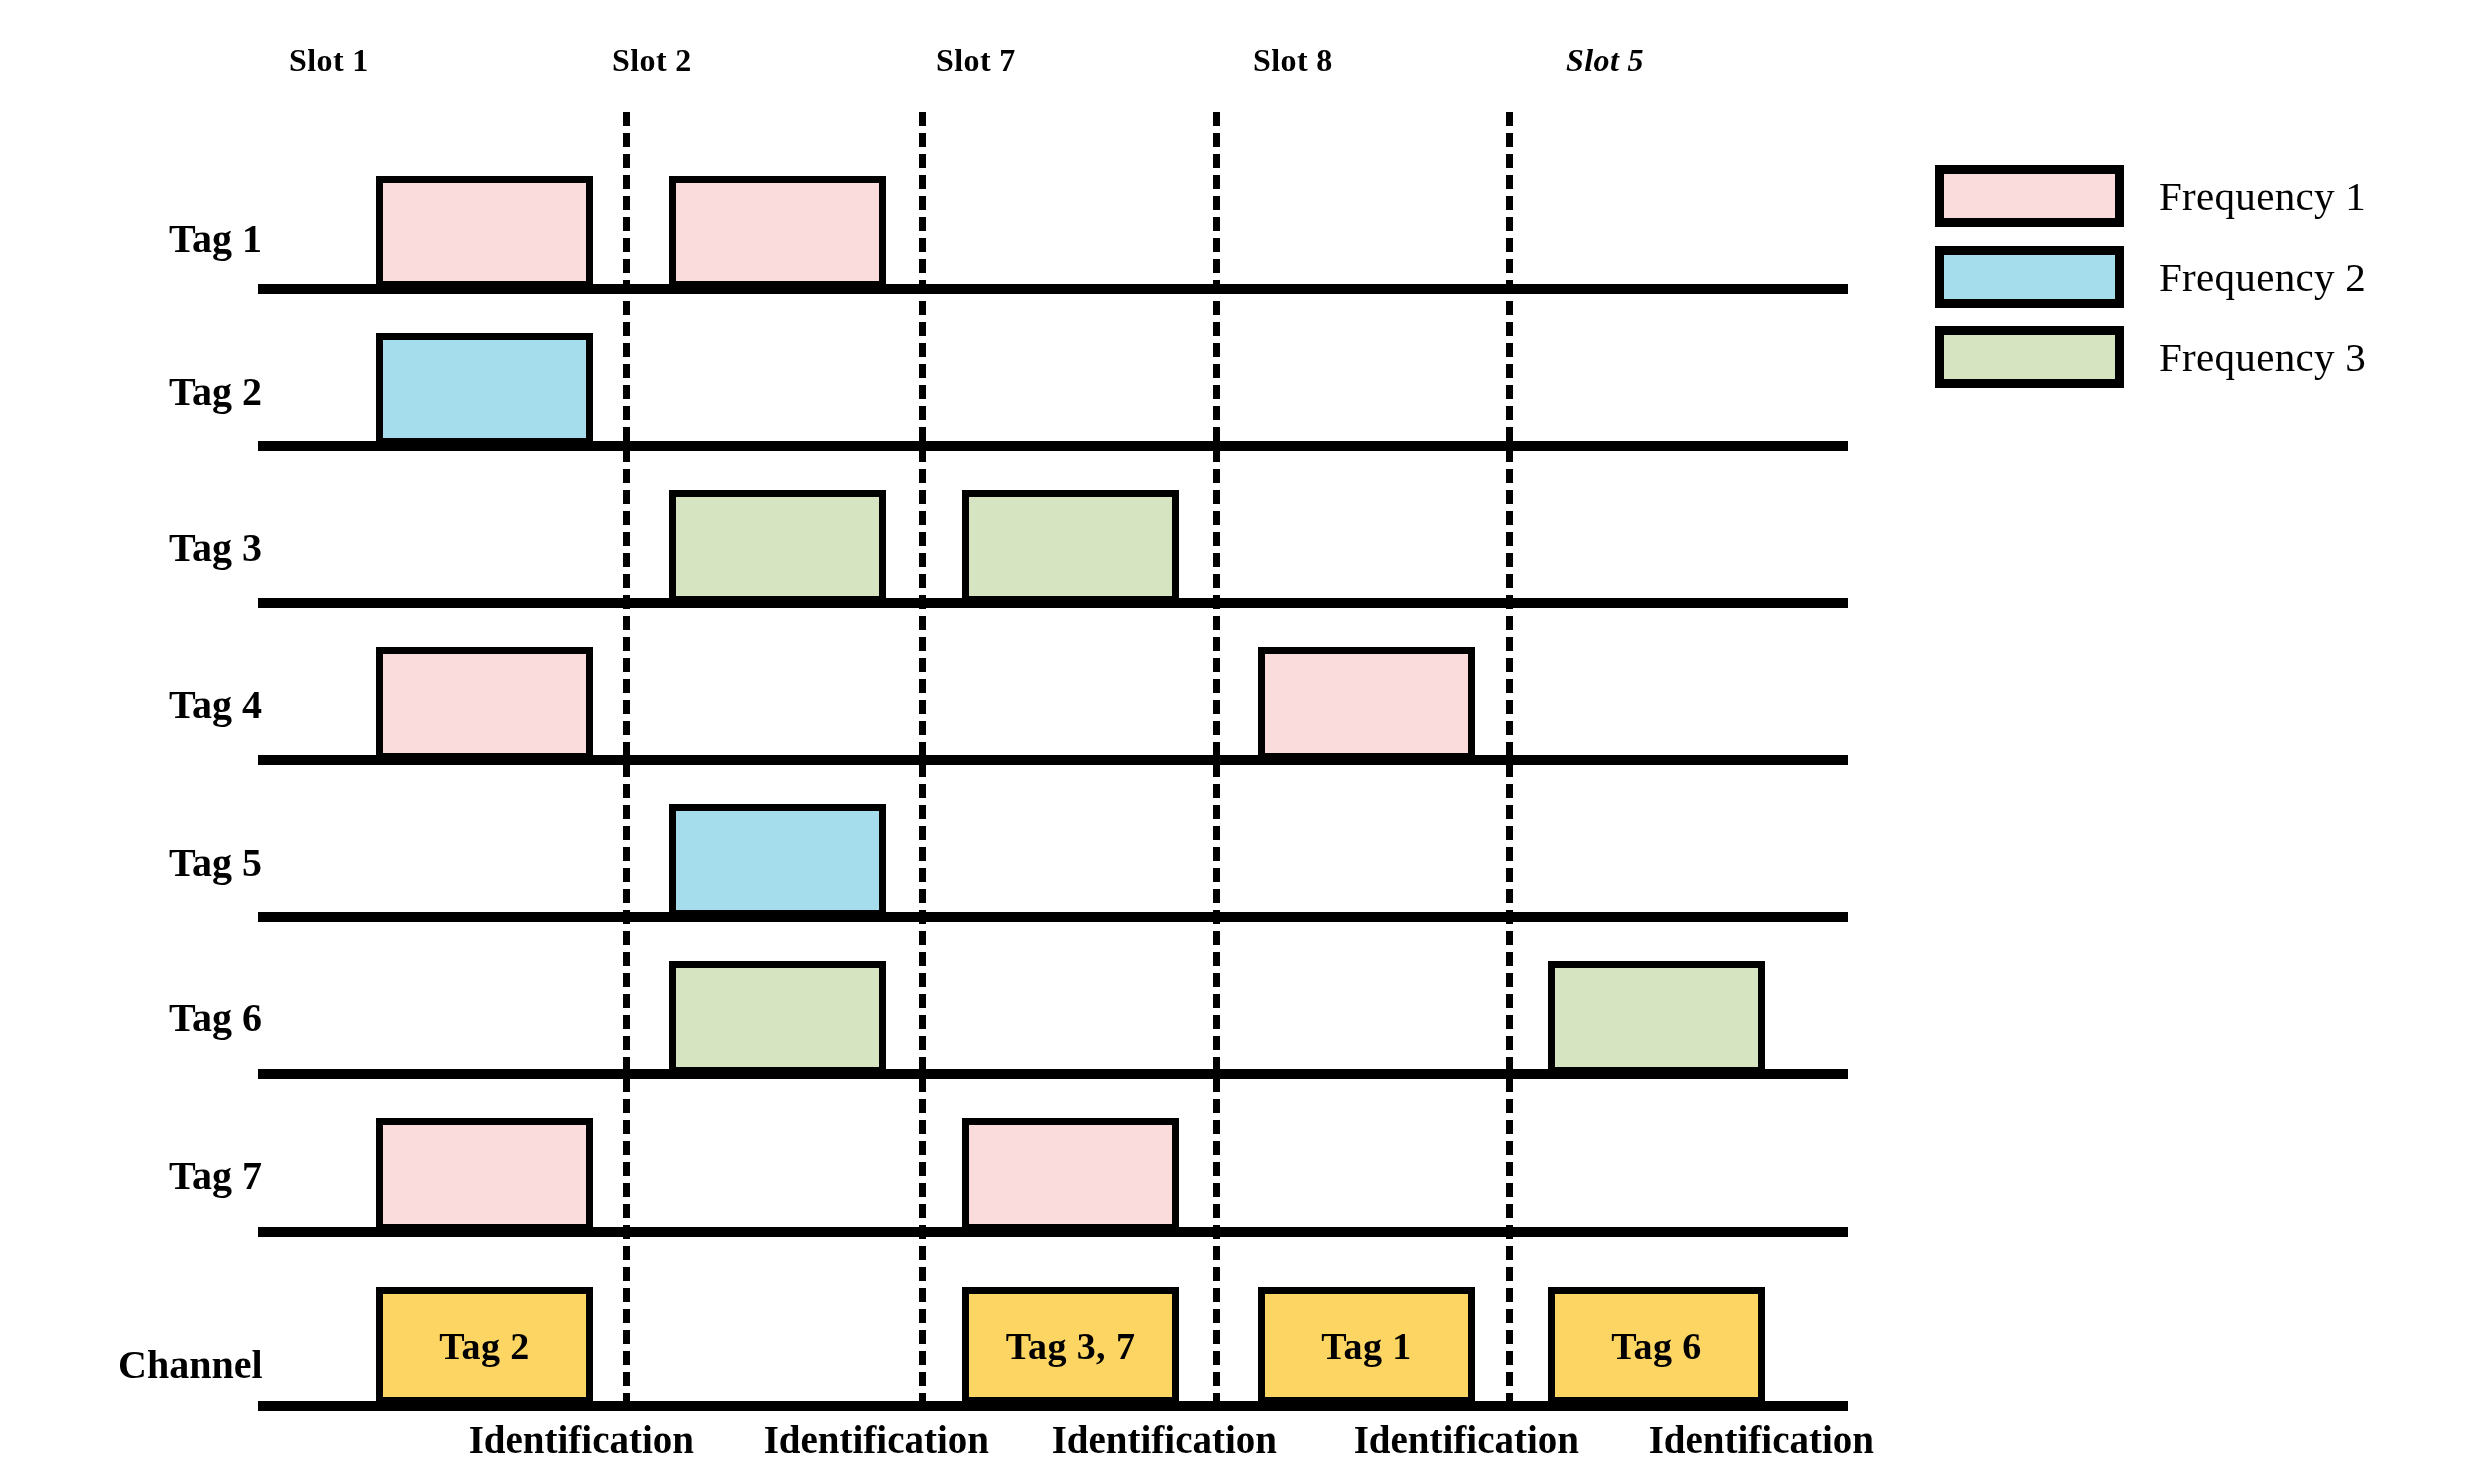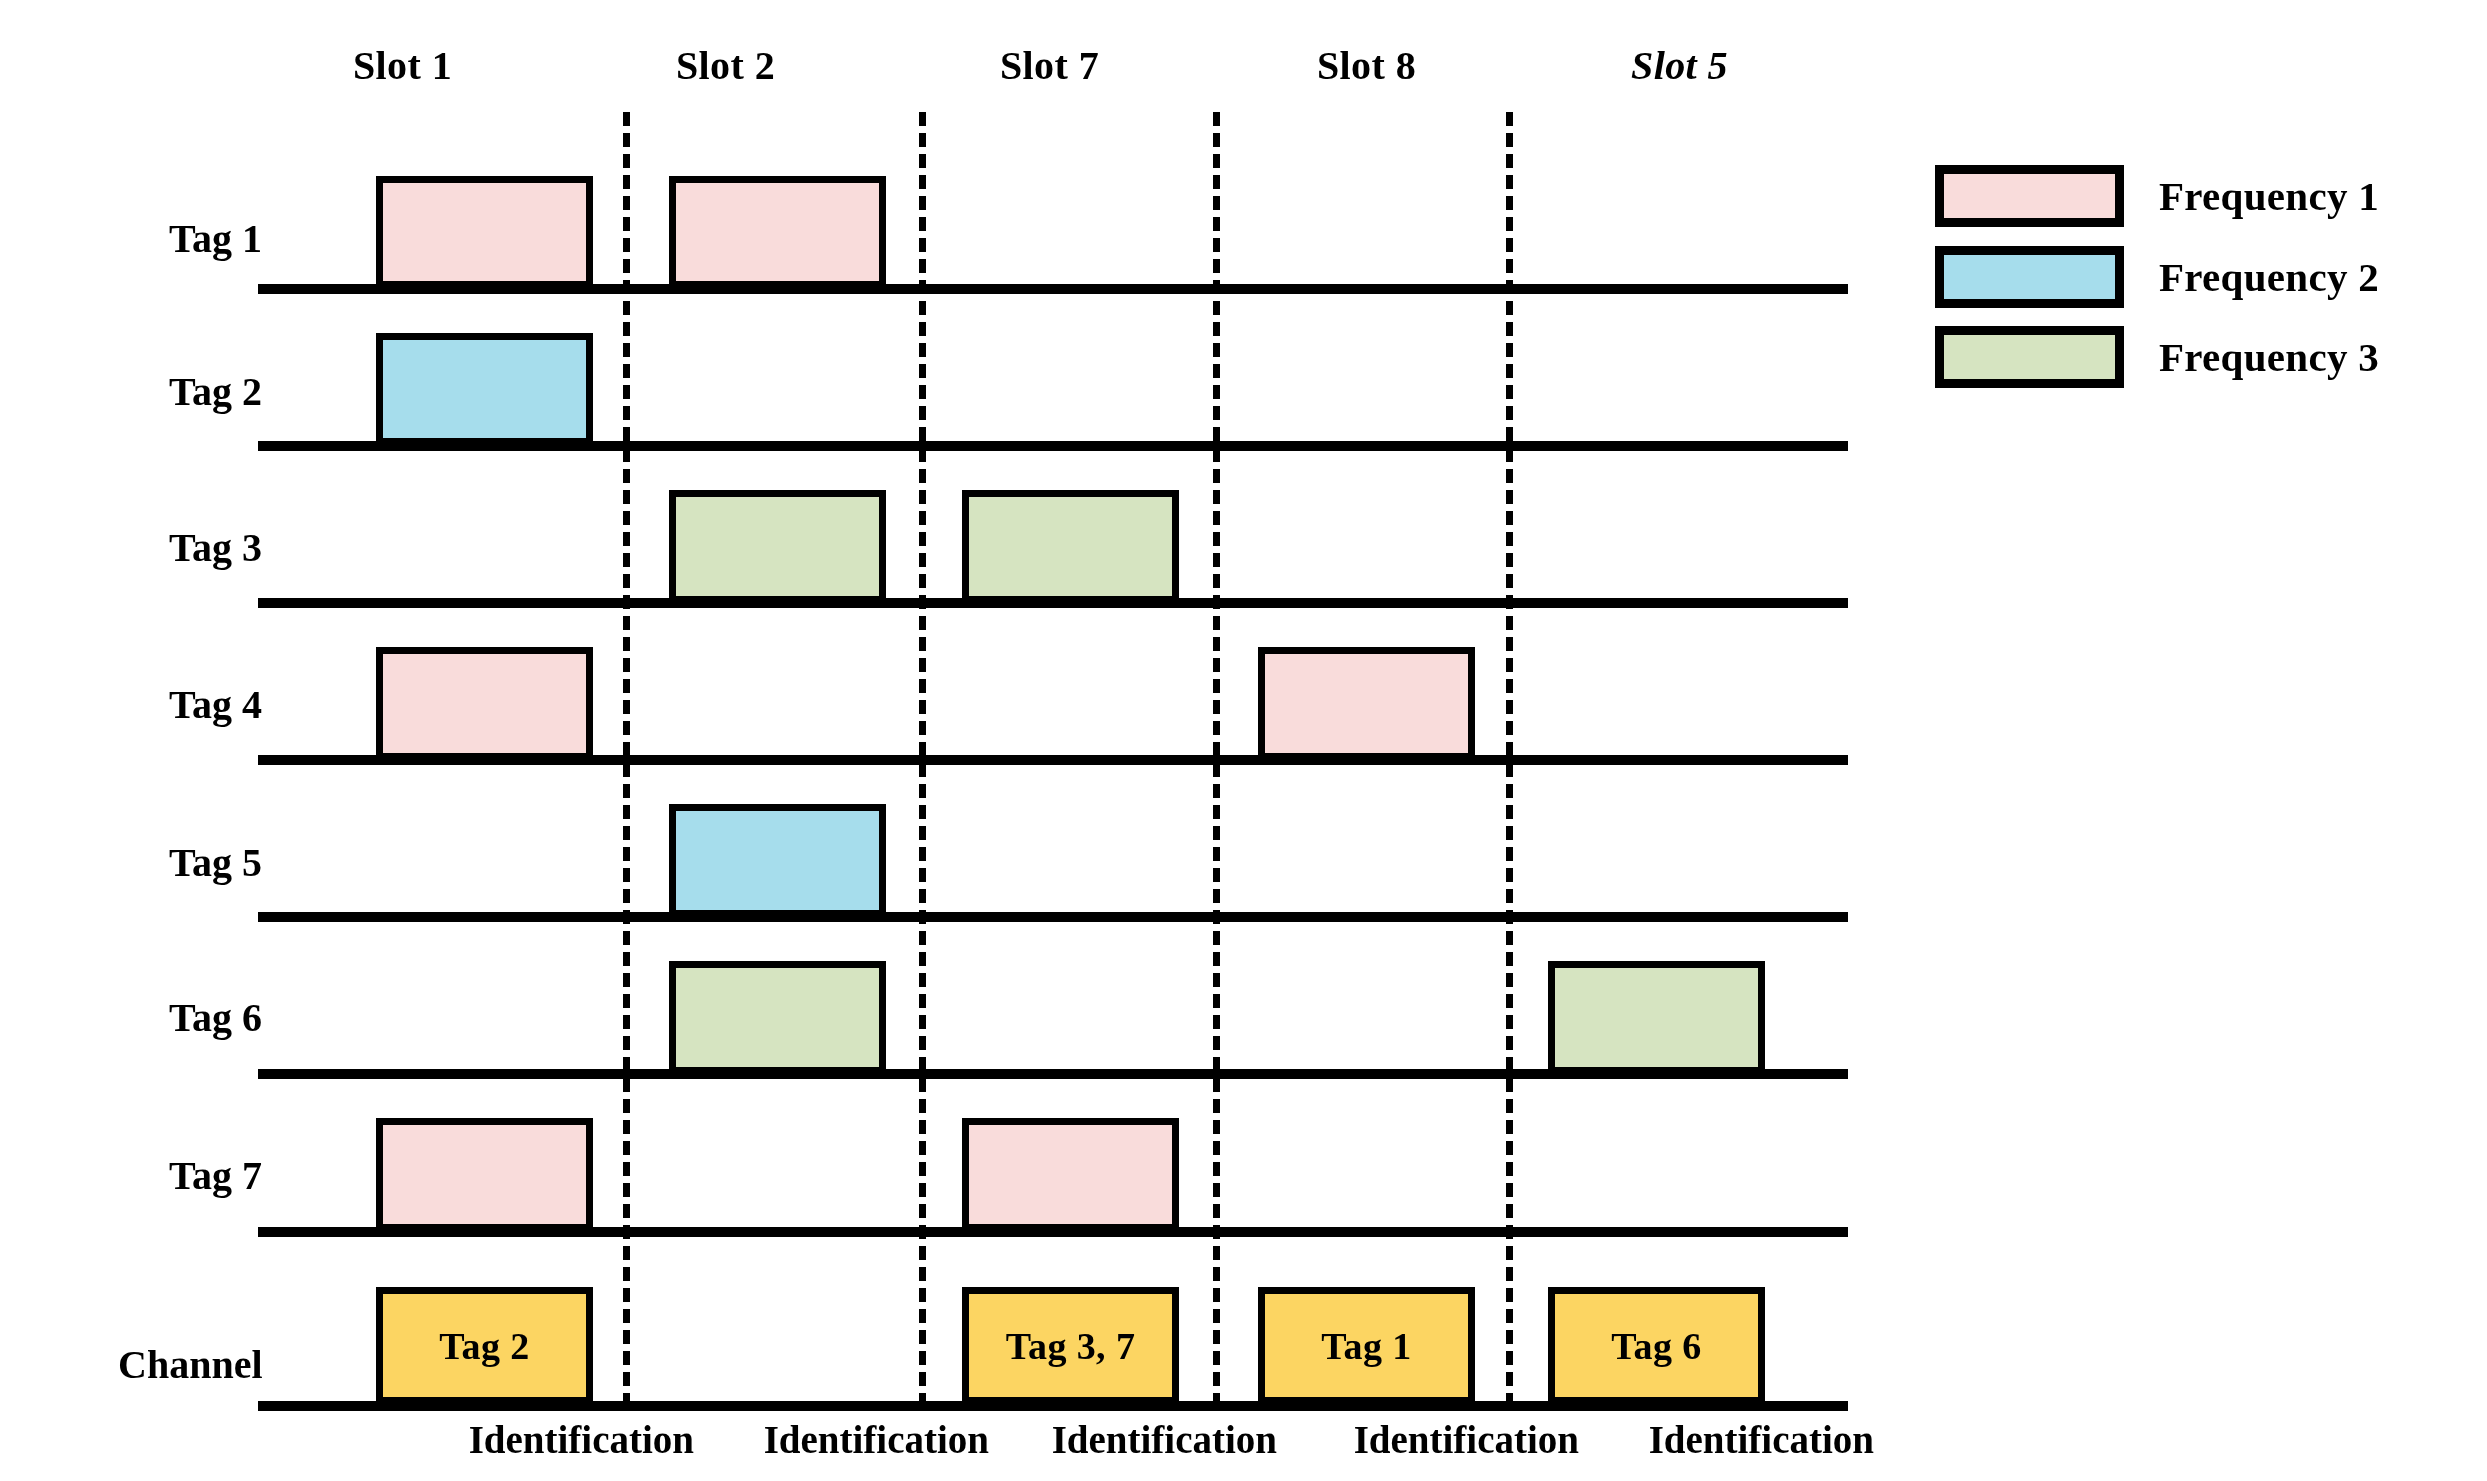--- a/index.html
+++ b/index.html
@@ -17,22 +17,21 @@
   #stage {
     position: relative;
     width: 2487px;
     height: 1482px;
   }
 
   
   .slot-header {
     position: absolute;
     top: 42px;
-    text-align: center;
-    font-size: 40px;
+    font-size: 32px;
     font-weight: bold;
     color: #000;
     white-space: nowrap;
     letter-spacing: 0.4px;
   }
 
   
   .divider {
     position: absolute;
     width: 0;
@@ -105,21 +104,21 @@
   .legend-swatch {
     width: 189px;
     height: 62px;
     border: 9.6px solid #000000;
     box-sizing: border-box;
     flex: 0 0 auto;
   }
   .legend-label {
     margin-left: 35px;
     font-size: 41px;
-    font-weight: bold;
+    font-weight: normal;
     color: #000;
     white-space: nowrap;
     letter-spacing: 0.3px;
   }
 </style>
 </head>
 <body>
 
 <div id="stage">
 

